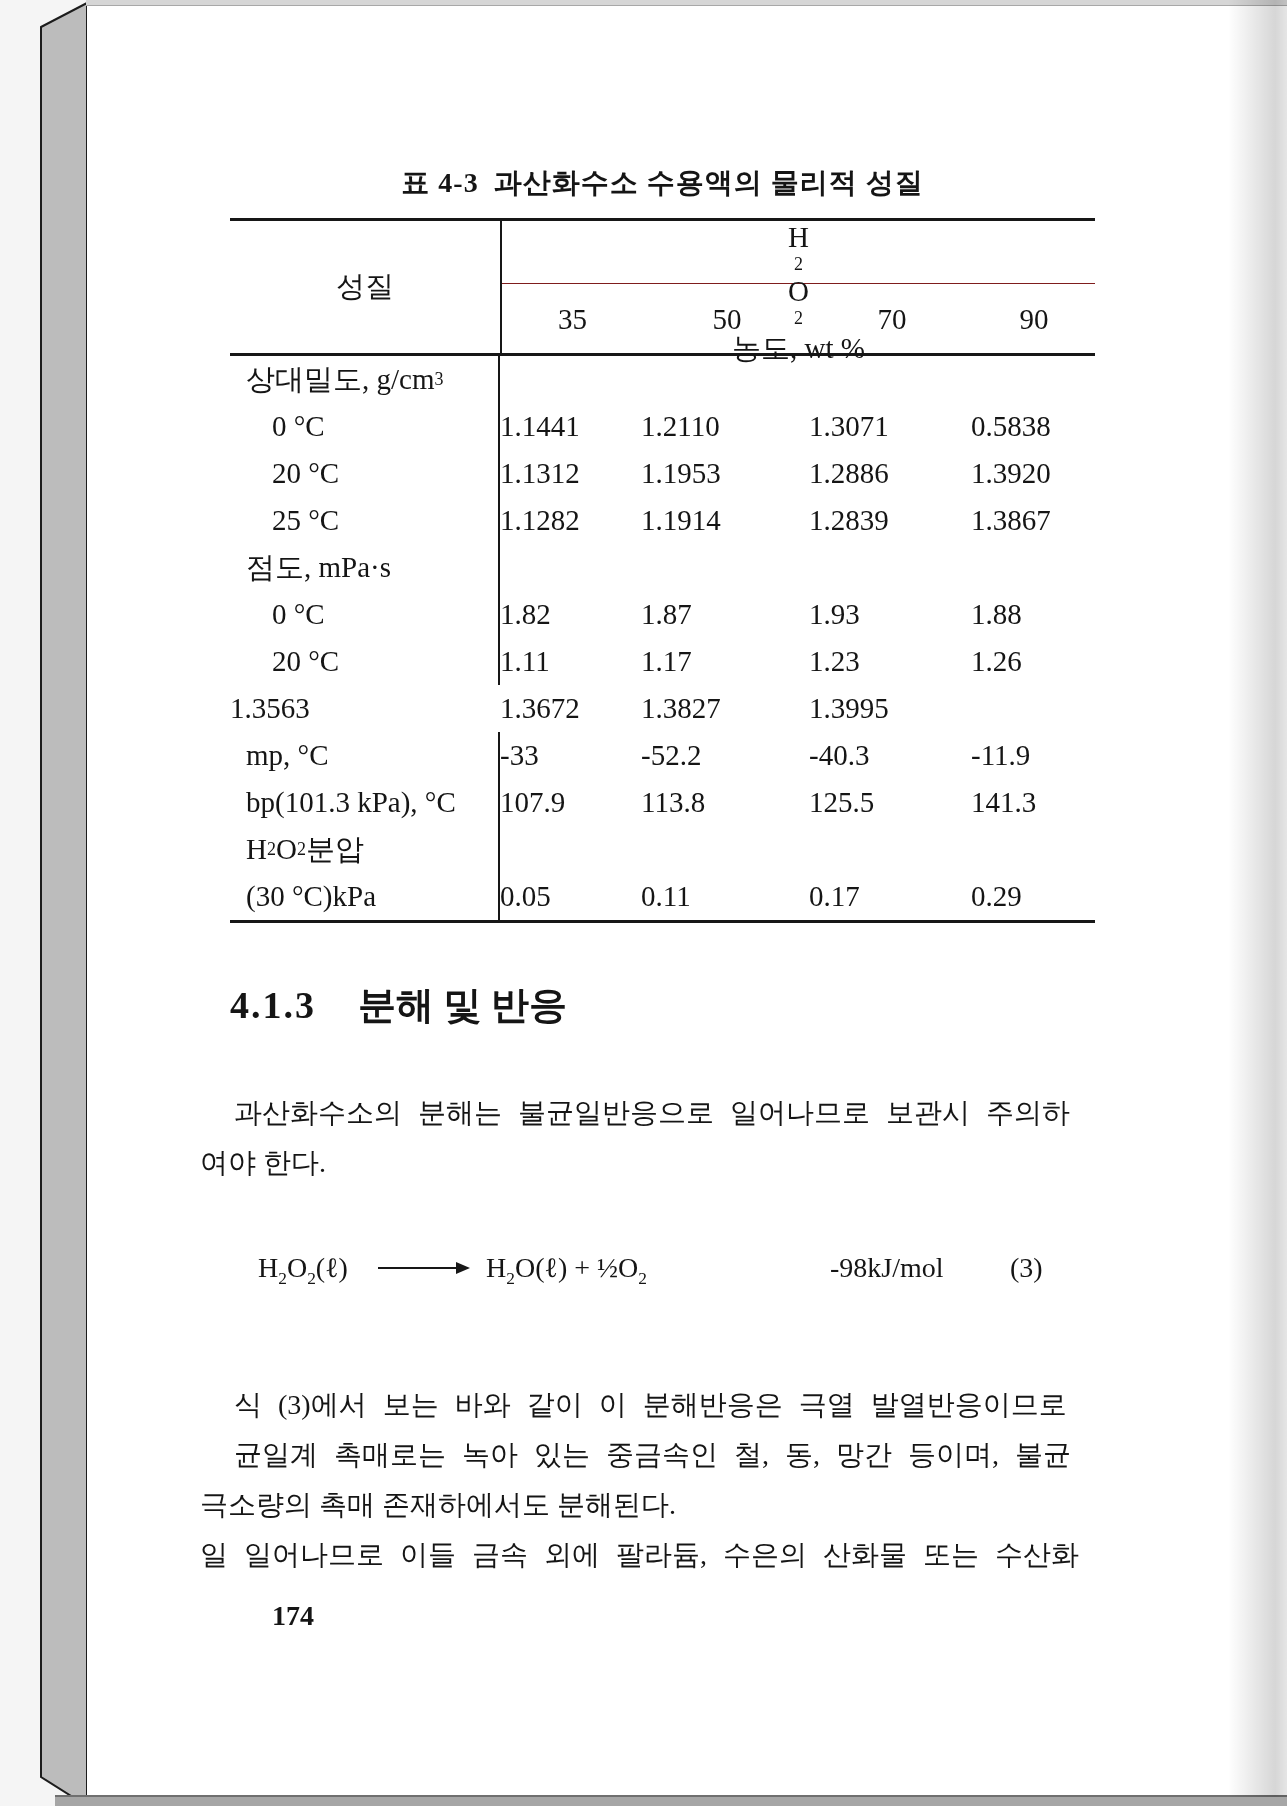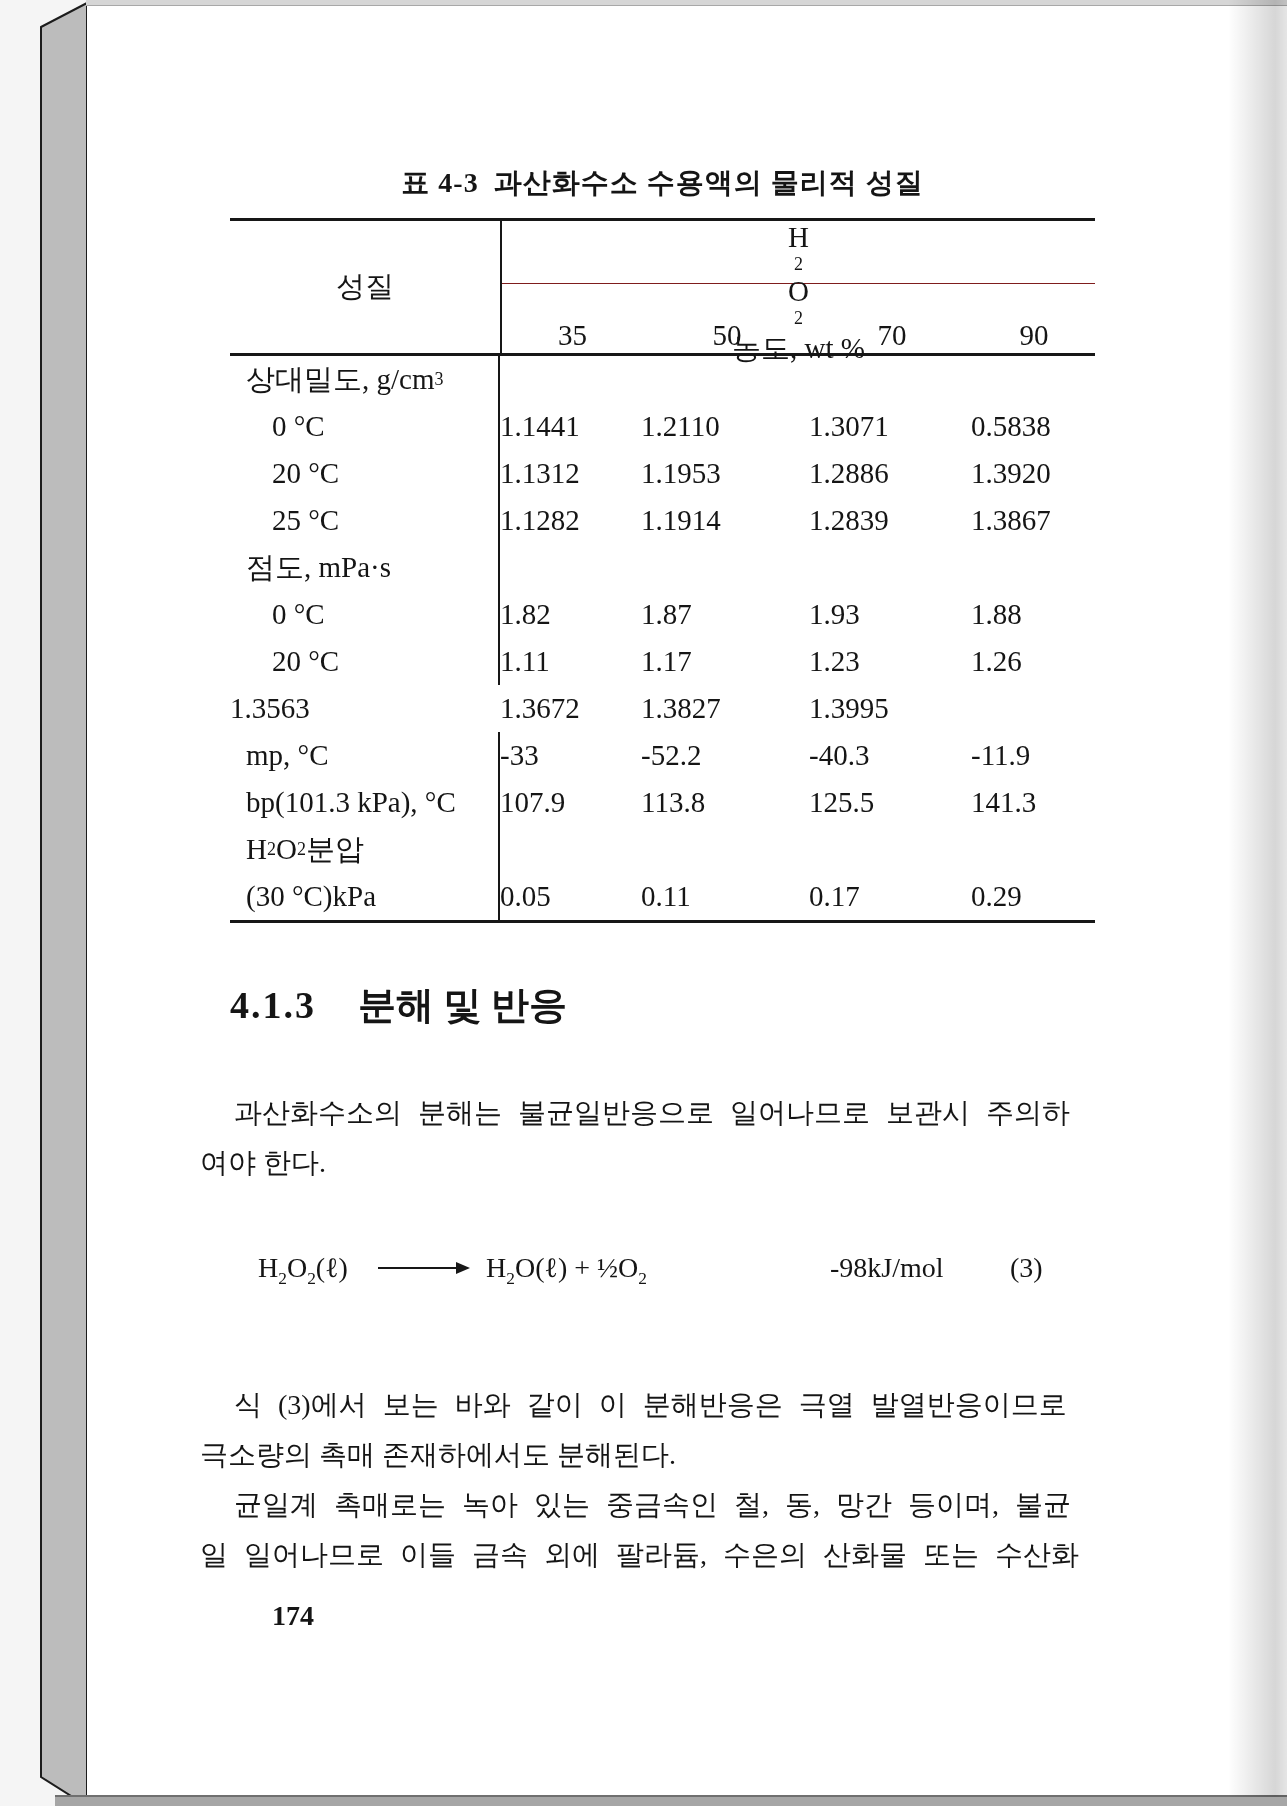--- a/index.html
+++ b/index.html
@@ -25,21 +25,21 @@
     font-size:28px;font-weight:bold;letter-spacing:1px;white-space:nowrap;}
   .tcaption .cap-num{margin-right:15px;}
   .ptable{position:absolute;left:230px;top:218px;width:865px;
     border-top:3px solid #171717;border-bottom:3px solid #171717;font-size:29px;}
   .thead{position:relative;height:132px;border-bottom:3px solid #171717;}
   .prop-cell{position:absolute;left:0;top:0;width:270px;height:132px;border-right:2px solid #171717;
     display:flex;align-items:center;justify-content:center;}
   .conc-cell{position:absolute;left:272px;top:0;width:593px;height:62px;border-bottom:1px solid #7f1d1d;
     display:flex;align-items:center;flex-direction:column;}
   .cols-cell{position:absolute;left:272px;top:64px;width:593px;height:68px;
-    display:grid;grid-template-columns:141px 168px 162px 122px;margin-top:16px;}
+    display:grid;grid-template-columns:141px 168px 162px 122px;}
   .cols-cell .colnum{display:flex;align-items:center;justify-content:center;}
   .trow{display:grid;grid-template-columns:270px 141px 168px 162px 122px;height:47px;align-items:center;}
   .trow .lbl{border-right:2px solid #171717;height:47px;display:flex;align-items:center;
     padding-left:16px;box-sizing:border-box;white-space:nowrap;}
   .trow.sub .lbl{padding-left:42px;}
   .trow .val{text-align:left;}
   sub{font-size:0.62em;}
   sup{font-size:0.62em;}
 
   
@@ -191,22 +191,22 @@
       <line x1="0" y1="8" x2="80" y2="8" stroke="#171717" stroke-width="2.2"></line>
       <polygon points="78,2 92,8 78,14" fill="#171717"></polygon>
     </svg>
     <span class="eq-part eq-rhs">H<sub>2</sub>O(ℓ) + ½O<sub>2</sub></span>
     <span class="eq-part eq-energy">-98kJ/mol</span>
     <span class="eq-part eq-num">(3)</span>
   </div>
 
   <div class="para p2">
     <div class="pline indent wide">식 (3)에서 보는 바와 같이 이 분해반응은 극열 발열반응이므로</div>
+    <div class="pline indent wide">균일계 촉매로는 녹아 있는 중금속인 철, 동, 망간 등이며, 불균</div>
     <div class="pline">극소량의 촉매 존재하에서도 분해된다.</div>
-    <div class="pline indent wide">균일계 촉매로는 녹아 있는 중금속인 철, 동, 망간 등이며, 불균</div>
     <div class="pline wide">일 일어나므로 이들 금속 외에 팔라듐, 수은의 산화물 또는 수산화</div>
   </div>
 
   <div class="pagenum">174</div>
 
   <div class="bottom-edge"></div>
   <div class="right-shade"></div>
 </div>
 
 </body></html>

